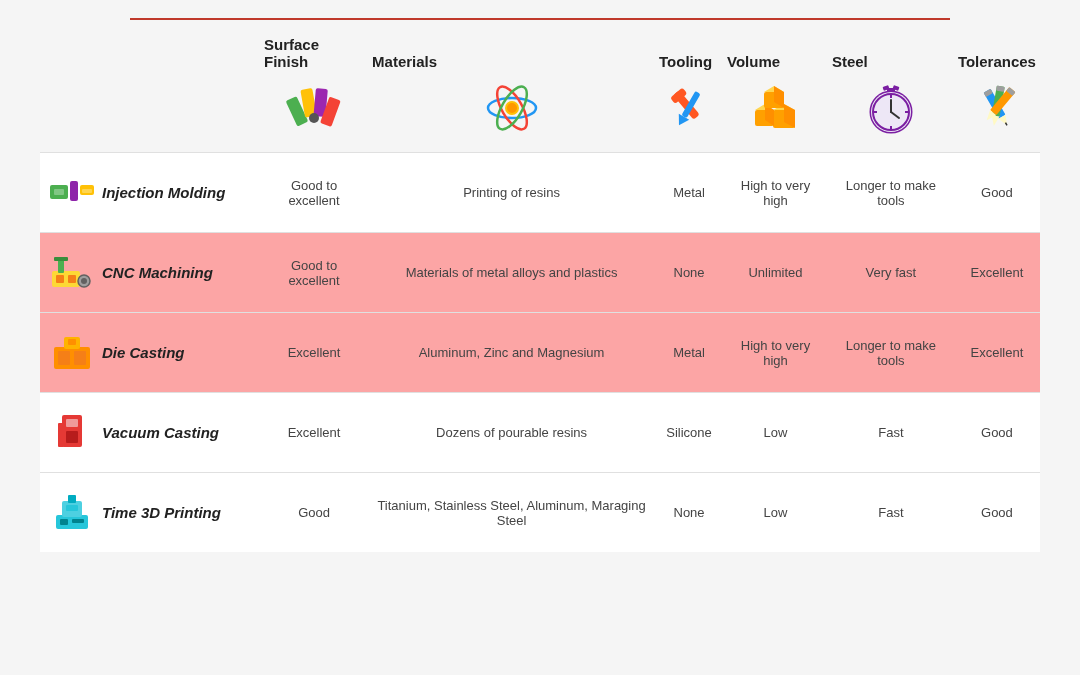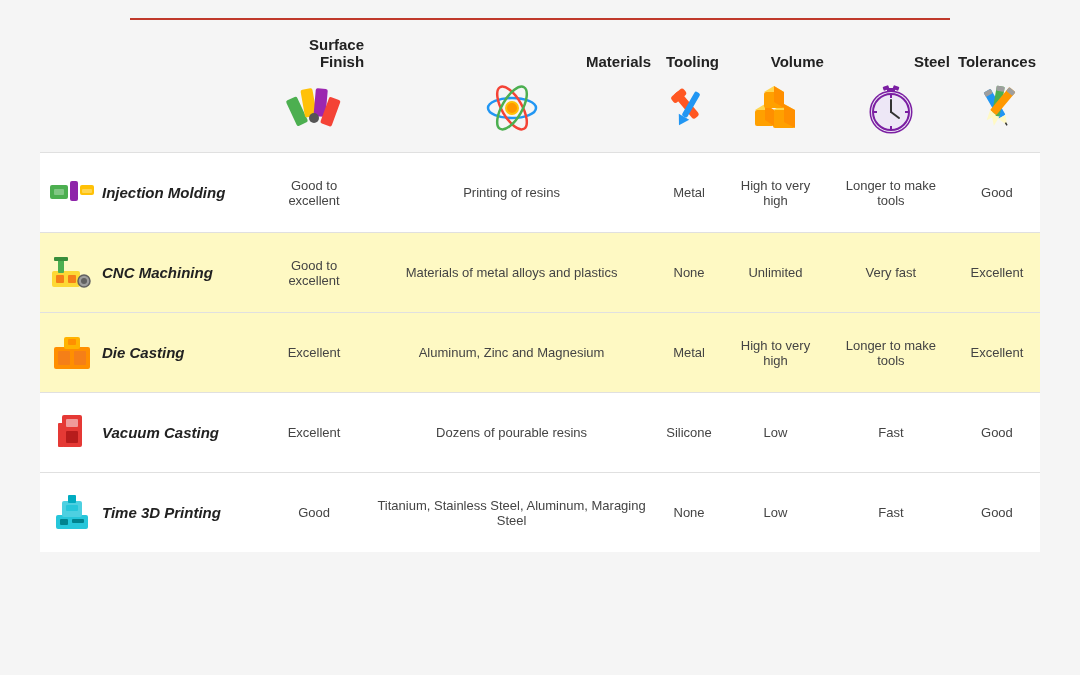--- a/index.html
+++ b/index.html
@@ -32,21 +32,21 @@
     .table-container {
       width: 100%;
       padding: 0 40px;
       margin-top: 10px;
     }
     table {
       width: 100%;
       border-collapse: collapse;
     }
     .header-row th {
-      text-align: right;
+      text-align: left;
       font-weight: bold;
       font-size: 15px;
       color: #222;
       padding: 6px 4px 4px 4px;
       vertical-align: bottom;
     }
     .header-row th.first-col {
       width: 220px;
     }
     .icon-row td {
@@ -82,21 +82,21 @@
 
     
     .icon-svg {
       width: 60px;
       height: 60px;
       display: inline-block;
     }
 
     
     .row-odd { background: #fff; }
-    .row-even { background: #fef9c3; }
+    .row-even { background: #fca5a5; }
   </style>
 </head>
 <body>
 
 <div class="page-wrapper">
   <p class="subtitle"></p>
   <p class="subtitle"></p>
   <div class="red-divider"></div>
 
   <div class="table-container">

